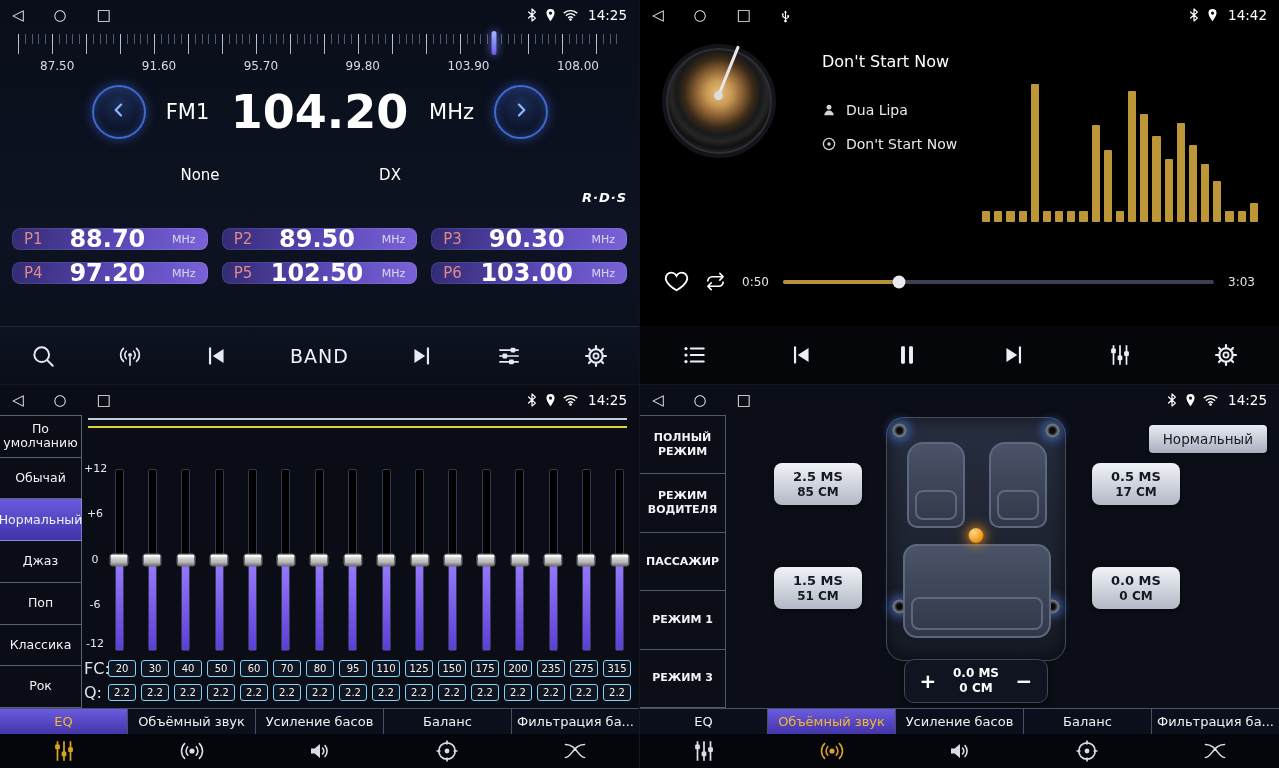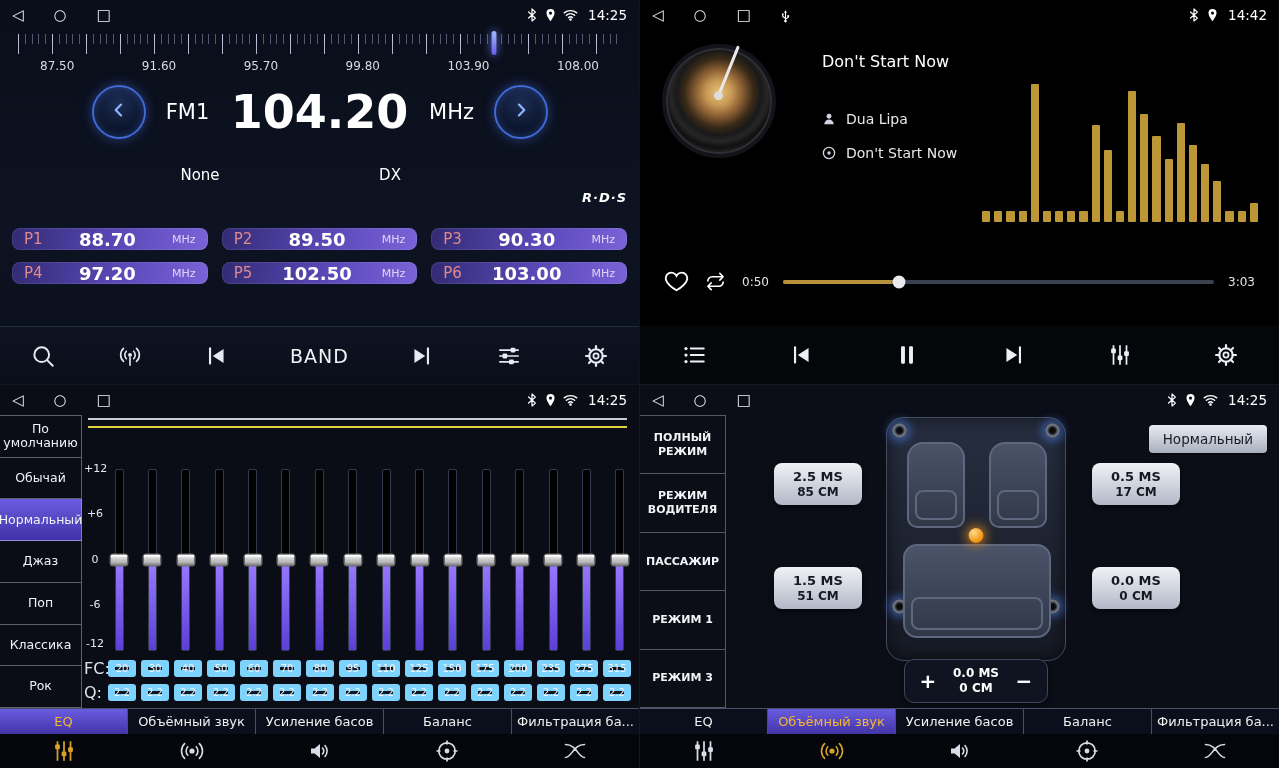--- a/index.html
+++ b/index.html
@@ -47,40 +47,40 @@
   .dx-label { position:absolute; left:368px; top:166px; width:44px; text-align:center; font-size:15px; }
   .rds-label { position:absolute; right:12px; top:190px; font-size:13px; font-style:italic;
     font-weight:bold; letter-spacing:1px; }
   .presets { position:absolute; left:12px; right:12px; top:228px; display:grid;
     grid-template-columns:repeat(3,1fr); gap:12px 14px; }
   .preset { height:22px; border-radius:8px; display:flex; align-items:center;
     justify-content:space-between; padding:0 12px; cursor:pointer;
     background:linear-gradient(100deg,#332b74 0%,#5b49b8 55%,#7a63d8 100%);
     box-shadow:inset 0 0 0 1px rgba(255,255,255,.08); }
   .preset .p { color:#e08a8a; font-size:15px; }
-  .preset .f { font-size:18px; font-weight:bold; }
+  .preset .f { font-size:24px; font-weight:bold; }
   .preset .u { font-size:11px; color:rgba(255,255,255,.75); }
   .radio-toolbar { position:absolute; left:0; right:0; bottom:0; height:58px;
     background:linear-gradient(180deg,#0e1322,#0a0e1a); border-top:1px solid #232a3e;
     display:flex; align-items:center; justify-content:space-around; color:#e6eaf2; }
   .tbtn { display:flex; align-items:center; justify-content:center; cursor:pointer; }
   .band-text { font-size:19px; letter-spacing:1px; color:#f0f2f6; }
 
   
   .album-art { position:absolute; left:26px; top:48px; width:106px; height:106px; border-radius:50%;
     background:radial-gradient(circle at 50% 42%, #e7c27a 0%, #c99a55 16%, #8a5f33 30%,
       #3a2a18 44%, #191919 54%, #262626 62%, #101010 70%, #2c2c2c 80%, #0c0c0c 90%);
     border:2px solid #2e2e34; box-shadow:0 0 0 4px #121419, 0 0 14px rgba(0,0,0,.8); }
   .tonearm { position:absolute; left:68%; top:-4px; width:3px; height:50px; background:#e8e8ea;
     border-radius:2px; transform:rotate(22deg); transform-origin:top center; }
   .tonearm::after { content:""; position:absolute; bottom:-8px; left:-3px; width:9px; height:9px;
     background:#ddd; border-radius:50%; }
   .track-title { position:absolute; left:182px; top:52px; font-size:16px; color:#fff; }
   .meta-row { position:absolute; left:182px; display:flex; align-items:center; gap:10px;
-    font-size:14px; color:#e8e8ec;margin-top:9px; }
+    font-size:14px; color:#e8e8ec; }
   .meta-row .micon { color:#cfd4de; display:flex; }
   .meta-artist { top:102px; } .meta-album { top:136px; }
   .spectrum { position:absolute; left:342px; top:84px; width:276px; height:138px;
     display:flex; align-items:flex-end; gap:4px; }
   .sbar { flex:1; background:#bd9638; border-radius:1px; min-height:4px; }
   .pcontrols { position:absolute; left:24px; right:24px; top:270px; display:flex;
     align-items:center; gap:14px; }
   .pc-icon { color:#fff; display:flex; cursor:pointer; }
   .ptime { font-size:12px; color:#e4e4e8; }
   .progress { flex:1; position:relative; height:4px; background:#3a4150; border-radius:2px; cursor:pointer; }
@@ -110,21 +110,21 @@
     position:relative; }
   .eq-fill { position:absolute; left:0; right:0; bottom:0;
     background:linear-gradient(180deg,#9a7bff,#5b3fd6); }
   .eq-thumb { position:absolute; left:50%; transform:translate(-50%,-50%); width:19px; height:13px;
     border-radius:3px; background:linear-gradient(180deg,#fafafa 0%,#c9c9c9 45%,#9f9f9f 100%);
     border:1px solid #666; box-shadow:inset 0 3px 0 -1px #fff, inset 0 -3px 0 -1px #8a8a8a; }
   .eq-fc-row,.eq-q-row { position:absolute; left:2px; right:8px; display:flex; align-items:center; gap:2px; }
   .eq-fc-row { top:244px; } .eq-q-row { top:268px; }
   .row-label { width:22px; font-size:16px; color:#dfe3ec; }
   .cells { flex:1; display:flex; justify-content:space-between; }
-  .cell { width:28px; height:17px; background:#11151f; border:7px solid #7dd3fc; border-radius:3px;
+  .cell { width:28px; height:17px; background:#11151f; border:1px solid #7dd3fc; border-radius:3px;
     font-size:10px; color:#f2f2f6; display:flex; align-items:center; justify-content:center; }
 
   
   .audio-bar { position:absolute; left:0; right:0; bottom:0; height:60px; }
   .tab-row { height:26px; display:flex; background:#0b0f1c; border-top:1px solid #4a5068; }
   .tab { flex:1; display:flex; align-items:center; justify-content:center; font-size:13px;
     color:#f0f0f0; border-right:1px solid #4a5068; white-space:nowrap; overflow:hidden; cursor:pointer; }
   .tab:last-child { border-right:none; }
   .tab.active { background:linear-gradient(180deg,#6a5ce0,#4334a8); color:#f5b82e; }
   .icon-row { height:34px; display:flex; background:#04060c; }

